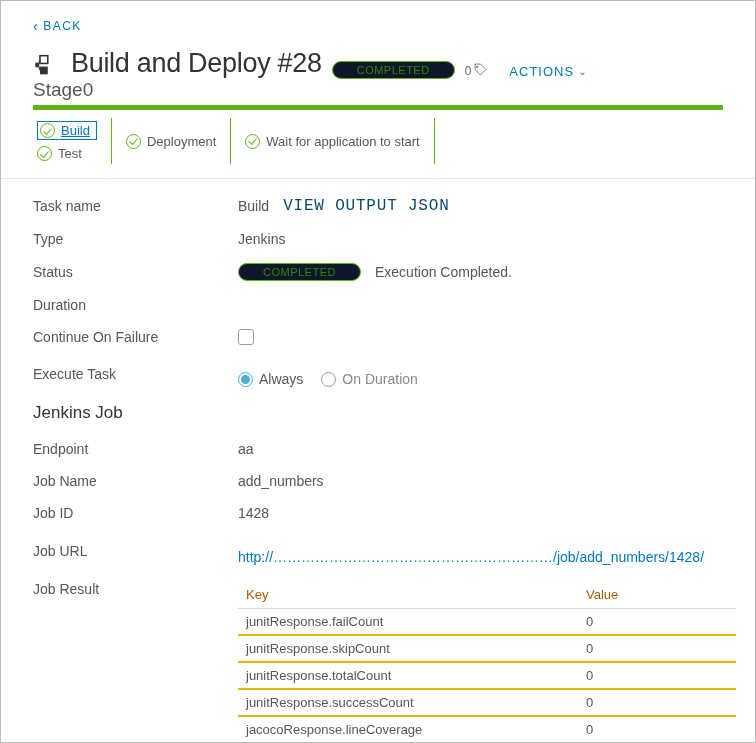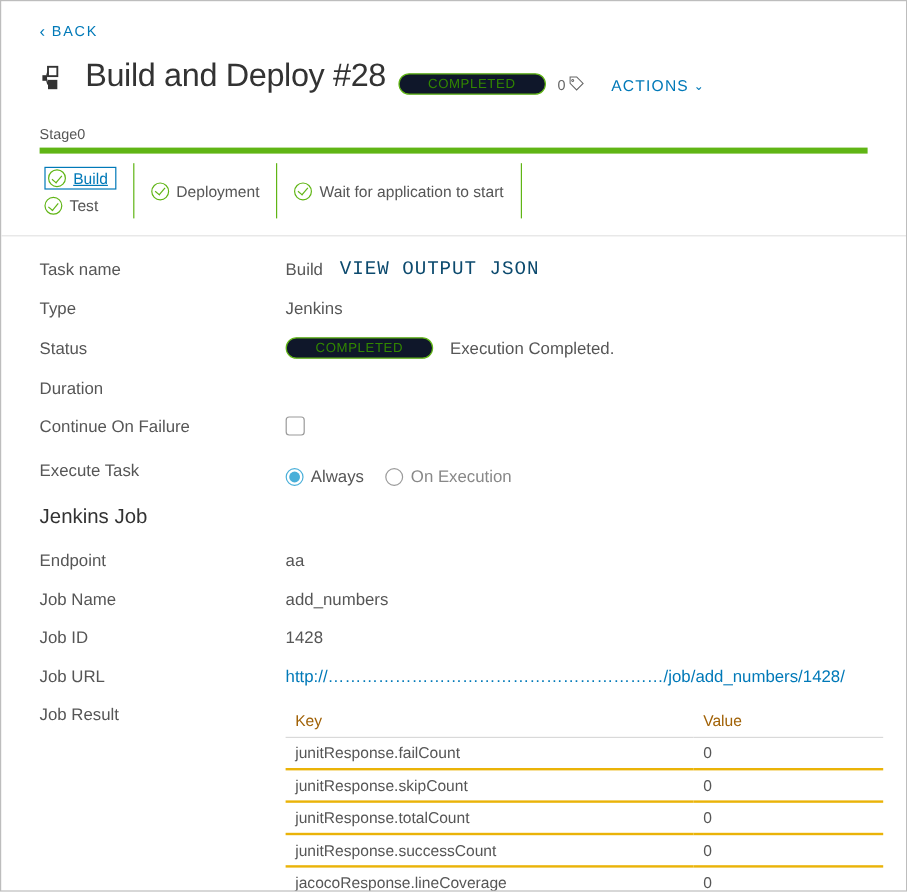--- a/index.html
+++ b/index.html
@@ -64,22 +64,21 @@
     letter-spacing: 1px;
     cursor: pointer;
     margin-left: 12px;
     display: inline-flex;
     align-items: center;
     gap: 4px;
   }
   .actions-link .caret { font-size: 10px; }
   
   .stage-name {
-    margin-top: 26px;
-    font-size: 12px;
+    font-size: 19px;
     color: #565656;
   }
   .stage-bar {
     height: 5px;
     background: #60b515;
     margin-top: 4px;
   }
   
   .tasks-row {
     display: flex;
@@ -183,21 +182,21 @@
   }
   .radio-group { display: flex; align-items: center; gap: 18px; }
   .radio-opt { display: inline-flex; align-items: center; color: #888; font-size: 14px; margin-top: 10px; }
   .radio-opt.sel { color: #565656; }
   .section-heading {
     font-size: 17px;
     color: #333;
     margin: 8px 0 18px 0;
     font-weight: 400;
   }
-  .url-val { color: #0079b8; word-break: break-all; font-size: 14px; cursor: pointer; }
+  .url-val { color: #0079b8; word-break: break-all; font-size: 14px; cursor: pointer; margin-top: 12px; }
   
   .result-table {
     border-collapse: collapse;
     width: 498px;
     font-size: 13px;
   }
   .result-table th {
     text-align: left;
     color: #a16207;
     font-weight: 400;
@@ -319,21 +318,21 @@
       <div class="row">
         <div class="label">Execute Task</div>
         <div class="value">
           <div class="radio-group">
             <span class="radio-opt sel">
               <span class="radio checked"></span>
               <span>Always</span>
             </span>
             <span class="radio-opt">
               <span class="radio"></span>
-              <span>On Execution</span>
+              <span>On Duration</span>
             </span>
           </div>
         </div>
       </div>
 
       <div class="section-heading">Jenkins Job</div>
 
       <div class="row">
         <div class="label">Endpoint</div>
         <div class="value">

